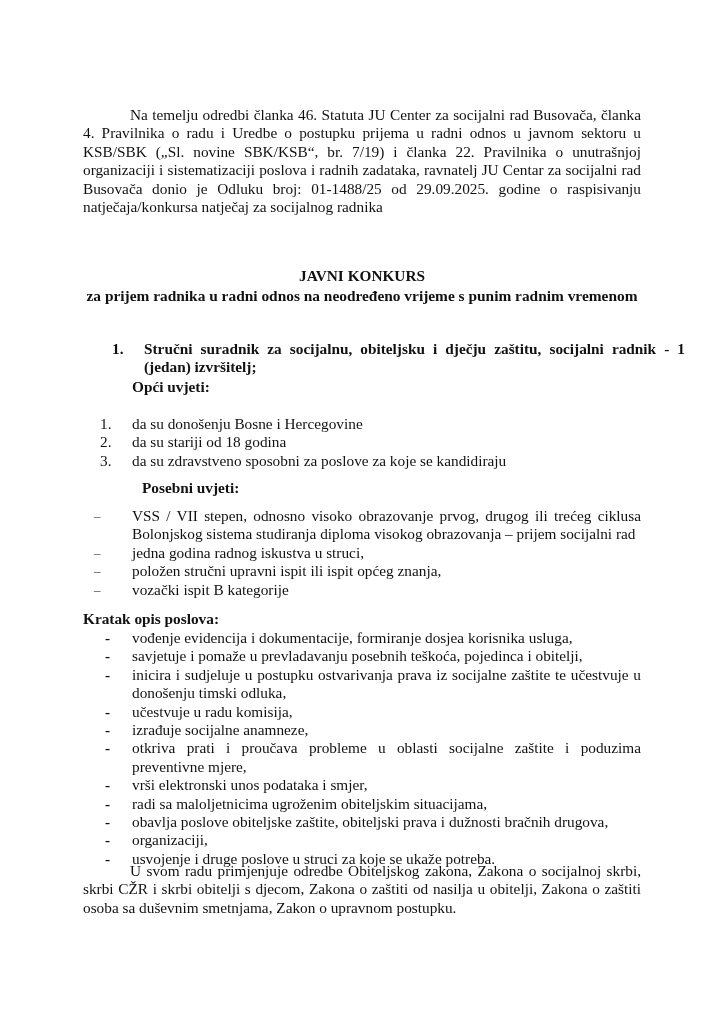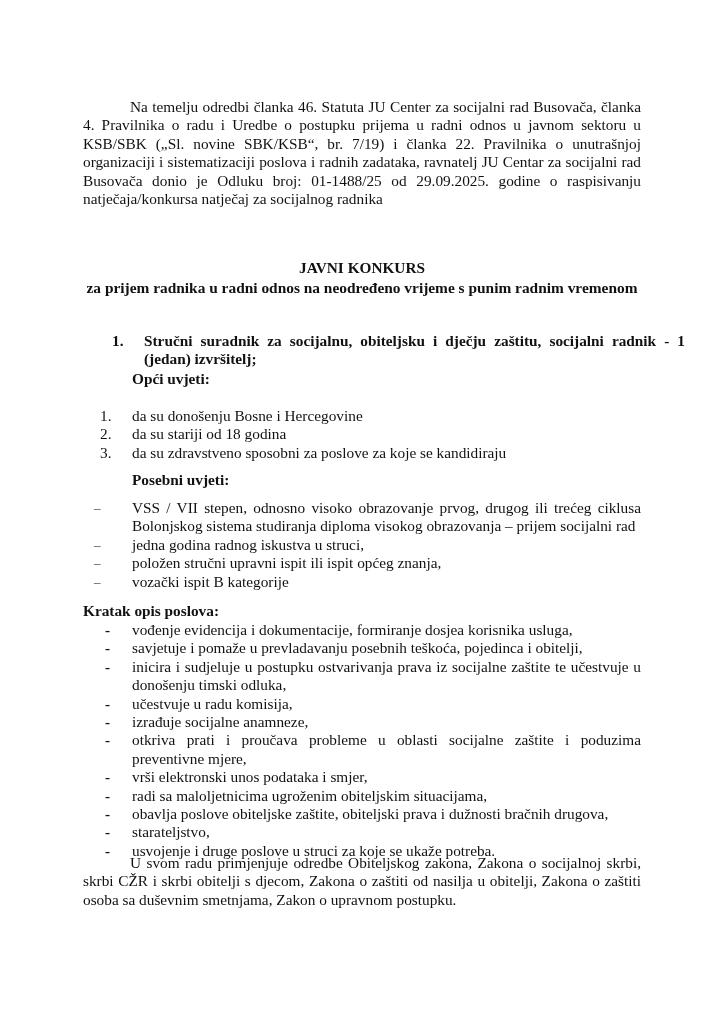--- a/index.html
+++ b/index.html
@@ -1,39 +1,39 @@
 <!DOCTYPE html>
 <html><head>
   <meta charset="utf-8">
   <style>
     html, body { margin: 0; padding: 0; background: #ffffff; }
     body {
       width: 724px; height: 1024px; position: relative; overflow: hidden;
       font-family: "Liberation Serif", "DejaVu Serif", serif;
       color: #111111; font-size: 15.3px; line-height: 18.4px;
     }
-    .page { position: absolute; left: 0; top: 4px; width: 724px; height: 764px; text-decoration: underline; }
+    .page { position: absolute; left: 0; top: 12px; width: 724px; height: 764px; text-decoration: underline; }
     .intro {
       position: absolute; left: 83px; top: 94px; width: 558px;
       text-align: justify; text-indent: 47px; margin: 0;
     }
     .title {
       position: absolute; left: 0; width: 724px; text-align: center;
       font-weight: bold; margin: 0;
     }
     .title.t1 { top: 255px; }
     .title.t2 { top: 275px; font-size: 15.4px; }
     .job {
       position: absolute; left: 100px; top: 316px; width: 541px; margin: 12px;
       font-weight: bold; text-align: justify; padding-left: 32px; text-indent: -32px;
     }
     .job .num { display: inline-block; width: 32px; text-indent: 0; }
     .subhead { position: absolute; left: 132px; font-weight: bold; margin: 0; }
     .subhead.s1 { top: 366px; }
-    .subhead.s2 { top: 467px; }
+    .subhead.s2 { top: 467px; margin-left: 10px; }
     ol.general {
       position: absolute; left: 100px; top: 403px; margin: 0; padding: 0;
       list-style: none; width: 541px;
     }
     ol.general li { display: flex; }
     ol.general .n { width: 32px; flex: none; }
     ul.special {
       position: absolute; left: 88px; top: 495px; margin: 0; padding: 0;
       list-style: none; width: 553px;
     }
@@ -136,21 +136,21 @@
     <li>
         <span class="d">-</span>
         <span class="t">radi sa maloljetnicima ugroženim obiteljskim situacijama,</span>
       </li>
     <li>
         <span class="d">-</span>
         <span class="t">obavlja poslove obiteljske zaštite, obiteljski prava i dužnosti bračnih drugova,</span>
       </li>
     <li>
         <span class="d">-</span>
-        <span class="t">starateljstvo,</span>
+        <span class="t">organizaciji,</span>
       </li>
     <li>
         <span class="d">-</span>
         <span class="t">usvojenje i druge poslove u struci za koje se ukaže potreba.</span>
       </li>
   </ul>
 
   <p class="closing">U svom radu primjenjuje odredbe Obiteljskog zakona, Zakona o socijalnoj skrbi, skrbi CŽR i skrbi obitelji s djecom, Zakona o zaštiti od nasilja u obitelji, Zakona o zaštiti osoba sa duševnim smetnjama, Zakon o upravnom postupku.</p>
 
 </div>

